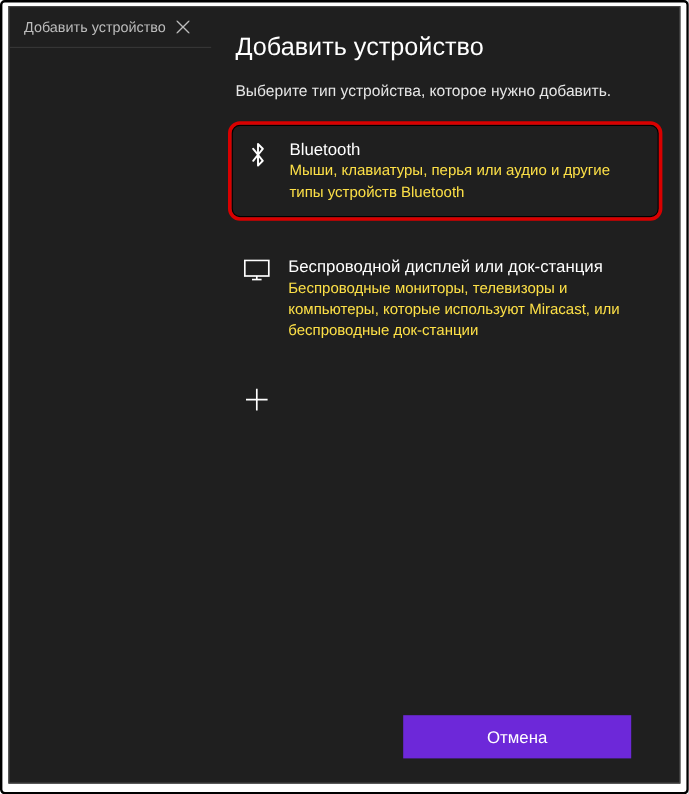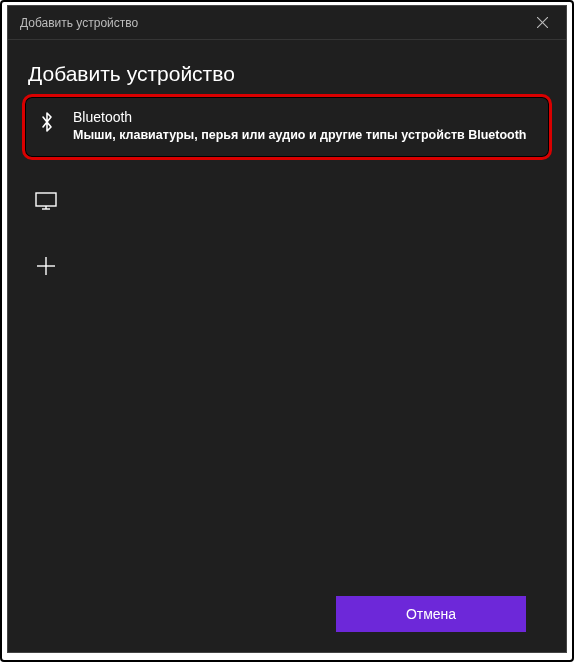--- a/index.html
+++ b/index.html
@@ -16,21 +16,21 @@
     border-radius:4px;
     background:#fff;
     display:flex; align-items:flex-start; justify-content:center;
   }
   .dialog {
     width:560px; height:648px;
     background:#1f1f1f;
     border:1px solid #444;
     margin-top:3px;
     display:flex;
-    flex-direction:column;
+    flex-direction:row;
   }
   .titlebar {
     height:34px;
     display:flex;
     align-items:center;
     justify-content:space-between;
     border-bottom:1px solid #353535;
     padding:0 10px 0 12px;
     color:#bcbcbc;
     font-size:12px;
@@ -83,22 +83,22 @@
   }
   .opt-text { flex:1; }
   .opt-title {
     font-size:14px;
     color:#fff;
     font-weight:400;
     margin-bottom:2px;
   }
   .opt-desc {
     font-size:12.5px;
-    font-weight:700;
-    color:#ffffff;
+    font-weight:400;
+    color:#fde047;
     line-height:1.4;
   }
   .footer {
     margin-top:auto;
     display:flex;
     justify-content:flex-end;
     padding:0 20px 20px 0;
   }
   .btn-cancel {
     background:#6d28d9;
@@ -121,20 +121,21 @@
         <svg viewBox="0 0 10 10">
           <line x1="0" y1="0" x2="10" y2="10" stroke="currentColor" stroke-width="1"></line>
           <line x1="10" y1="0" x2="0" y2="10" stroke="currentColor" stroke-width="1"></line>
         </svg>
       </div>
     </div>
 
     <div class="content">
 
       <div class="heading">Добавить устройство</div>
+      <div class="subtext">Выберите тип устройства, которое нужно добавить.</div>
 
       <div class="options">
 
         <div class="option highlight">
           <div class="opt-icon">
             <svg width="14" height="22" viewBox="0 0 14 22">
               <path d="M3 6 L11 16 L7 20 L7 2 L11 6 L3 16" fill="none" stroke="#fff" stroke-width="1.6" stroke-linejoin="round" stroke-linecap="round"></path>
             </svg>
           </div>
           <div class="opt-text">
@@ -144,20 +145,24 @@
         </div>
 
         <div class="option">
           <div class="opt-icon">
             <svg width="22" height="18" viewBox="0 0 22 18">
               <rect x="1" y="1" width="20" height="13" fill="none" stroke="#fff" stroke-width="1.4"></rect>
               <line x1="7" y1="17" x2="15" y2="17" stroke="#fff" stroke-width="1.4"></line>
               <line x1="11" y1="14" x2="11" y2="17" stroke="#fff" stroke-width="1.4"></line>
             </svg>
           </div>
+          <div class="opt-text">
+            <div class="opt-title">Беспроводной дисплей или док-станция</div>
+            <div class="opt-desc">Беспроводные мониторы, телевизоры и компьютеры, которые используют Miracast, или беспроводные док-станции</div>
+          </div>
         </div>
 
         <div class="option">
           <div class="opt-icon">
             <svg width="20" height="20" viewBox="0 0 20 20">
               <line x1="10" y1="1" x2="10" y2="19" stroke="#fff" stroke-width="1.4"></line>
               <line x1="1" y1="10" x2="19" y2="10" stroke="#fff" stroke-width="1.4"></line>
             </svg>
           </div>
         </div>

